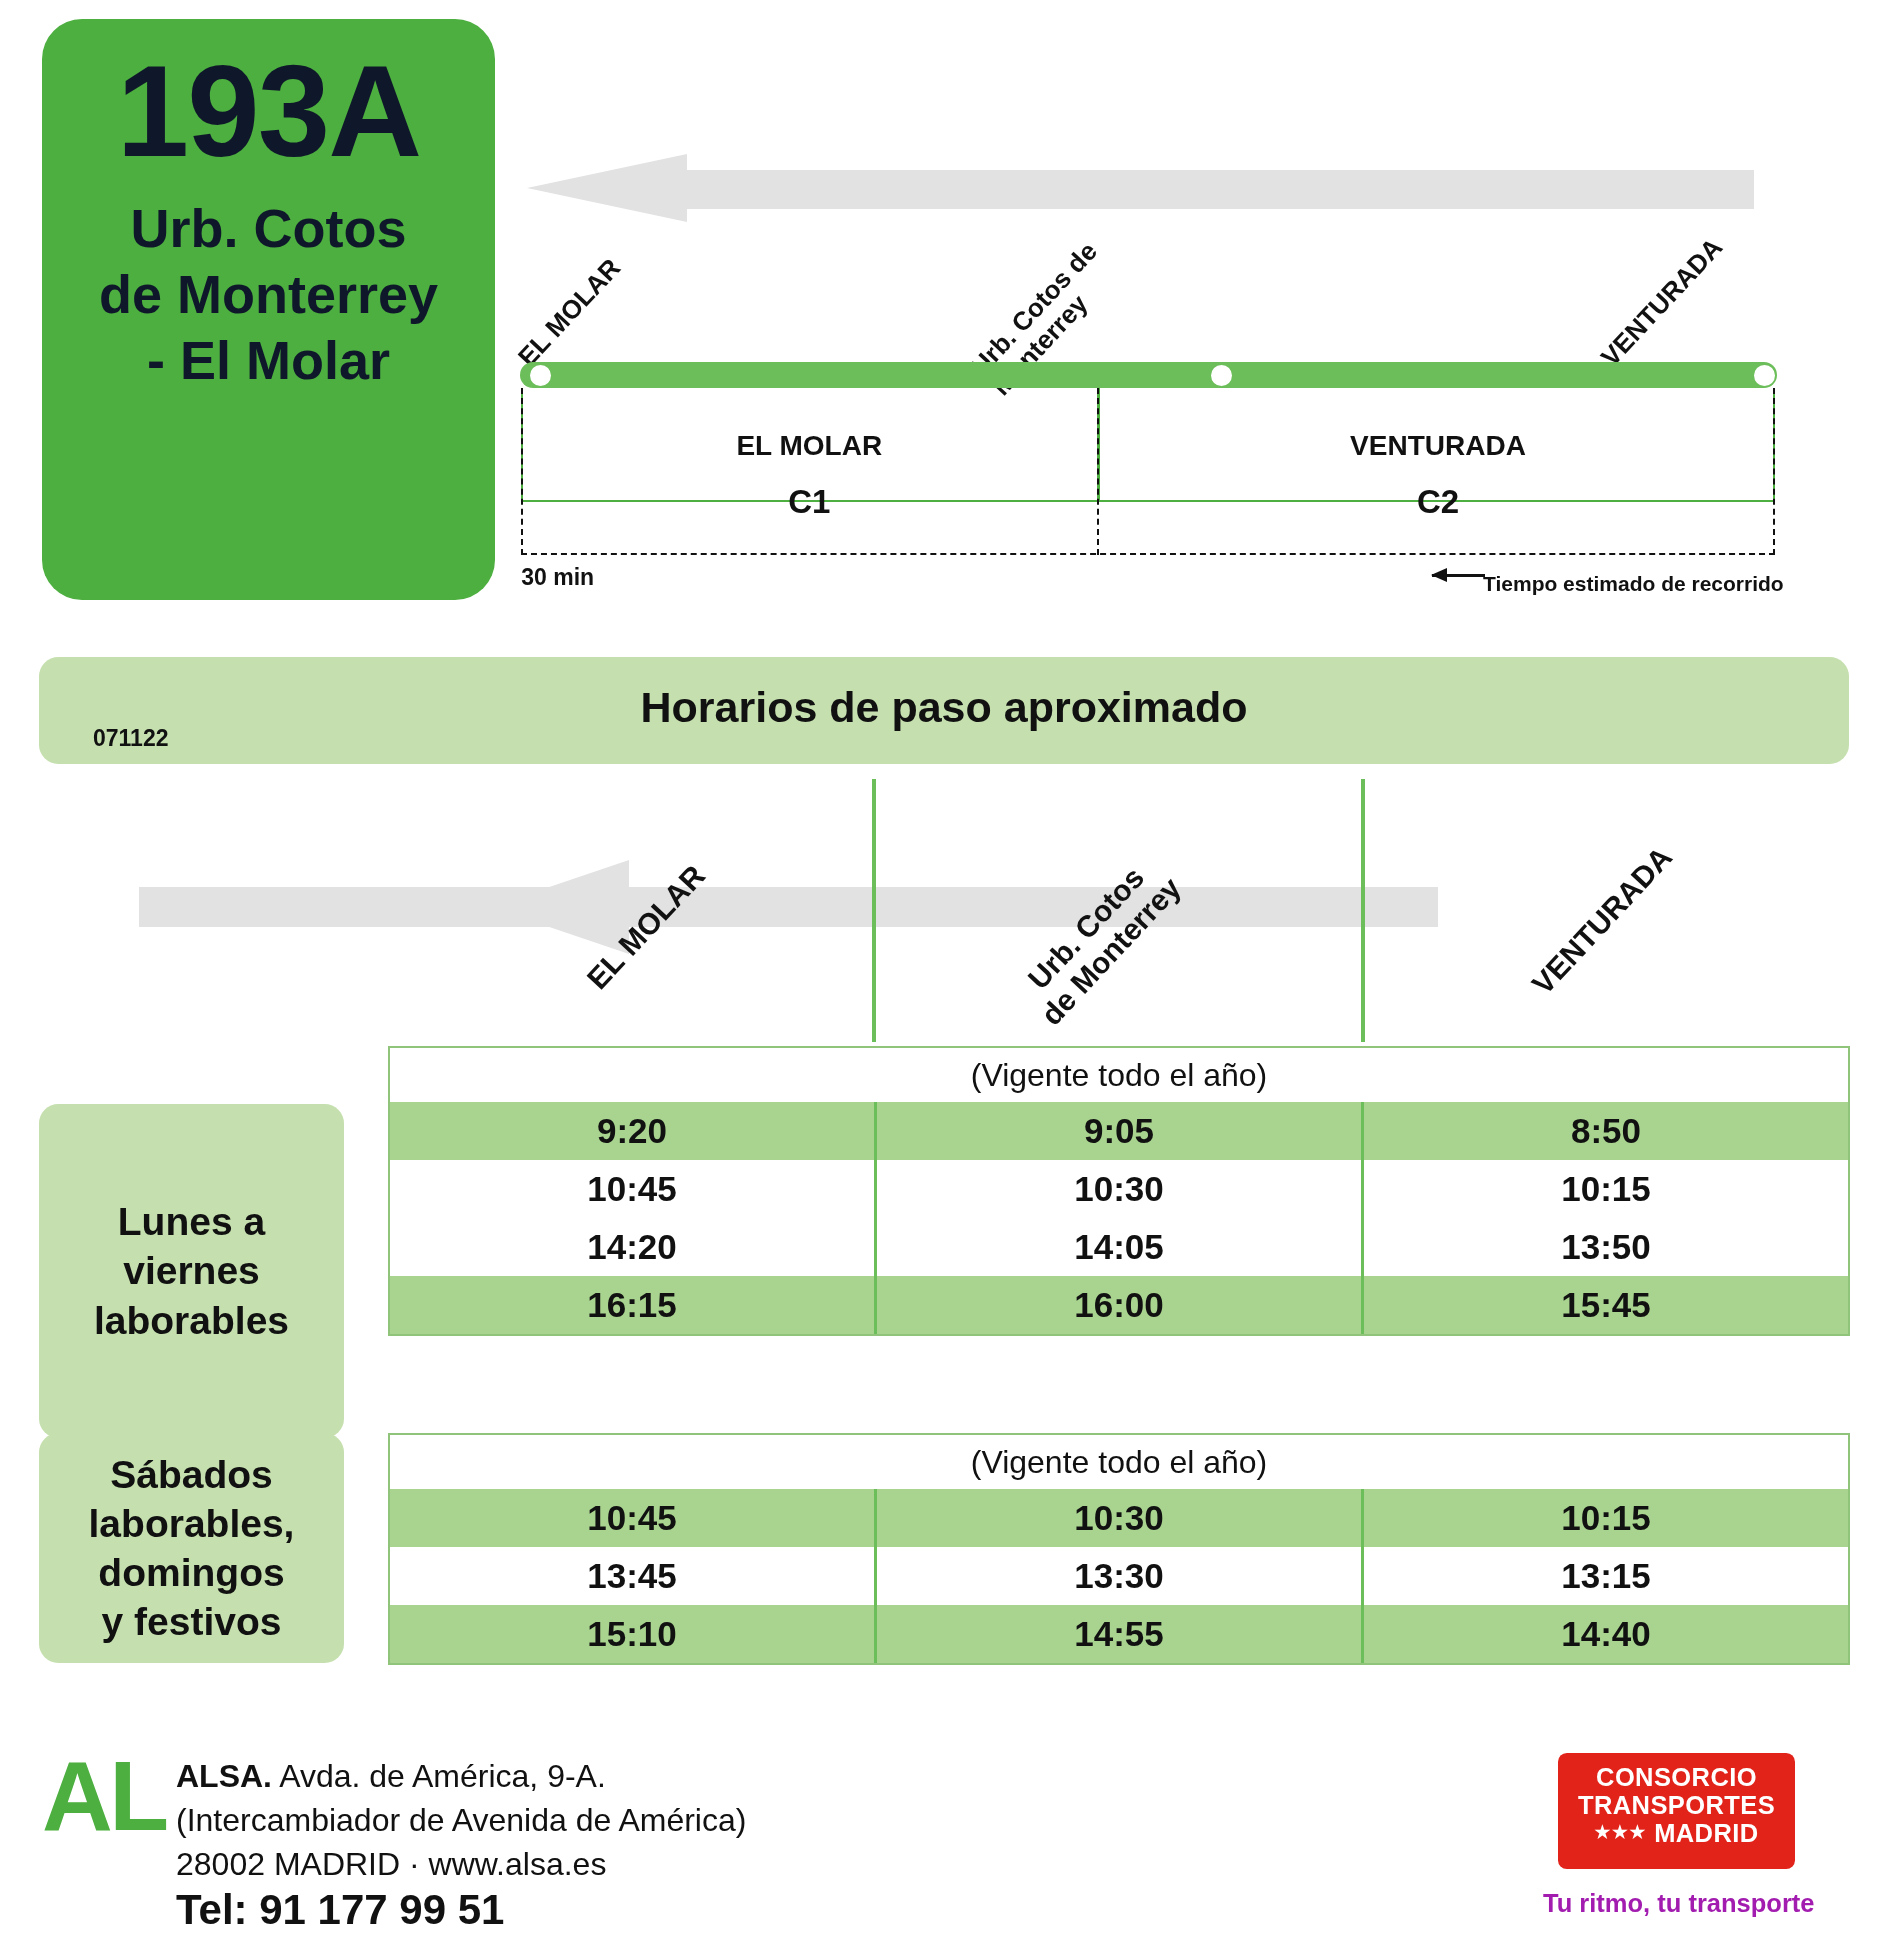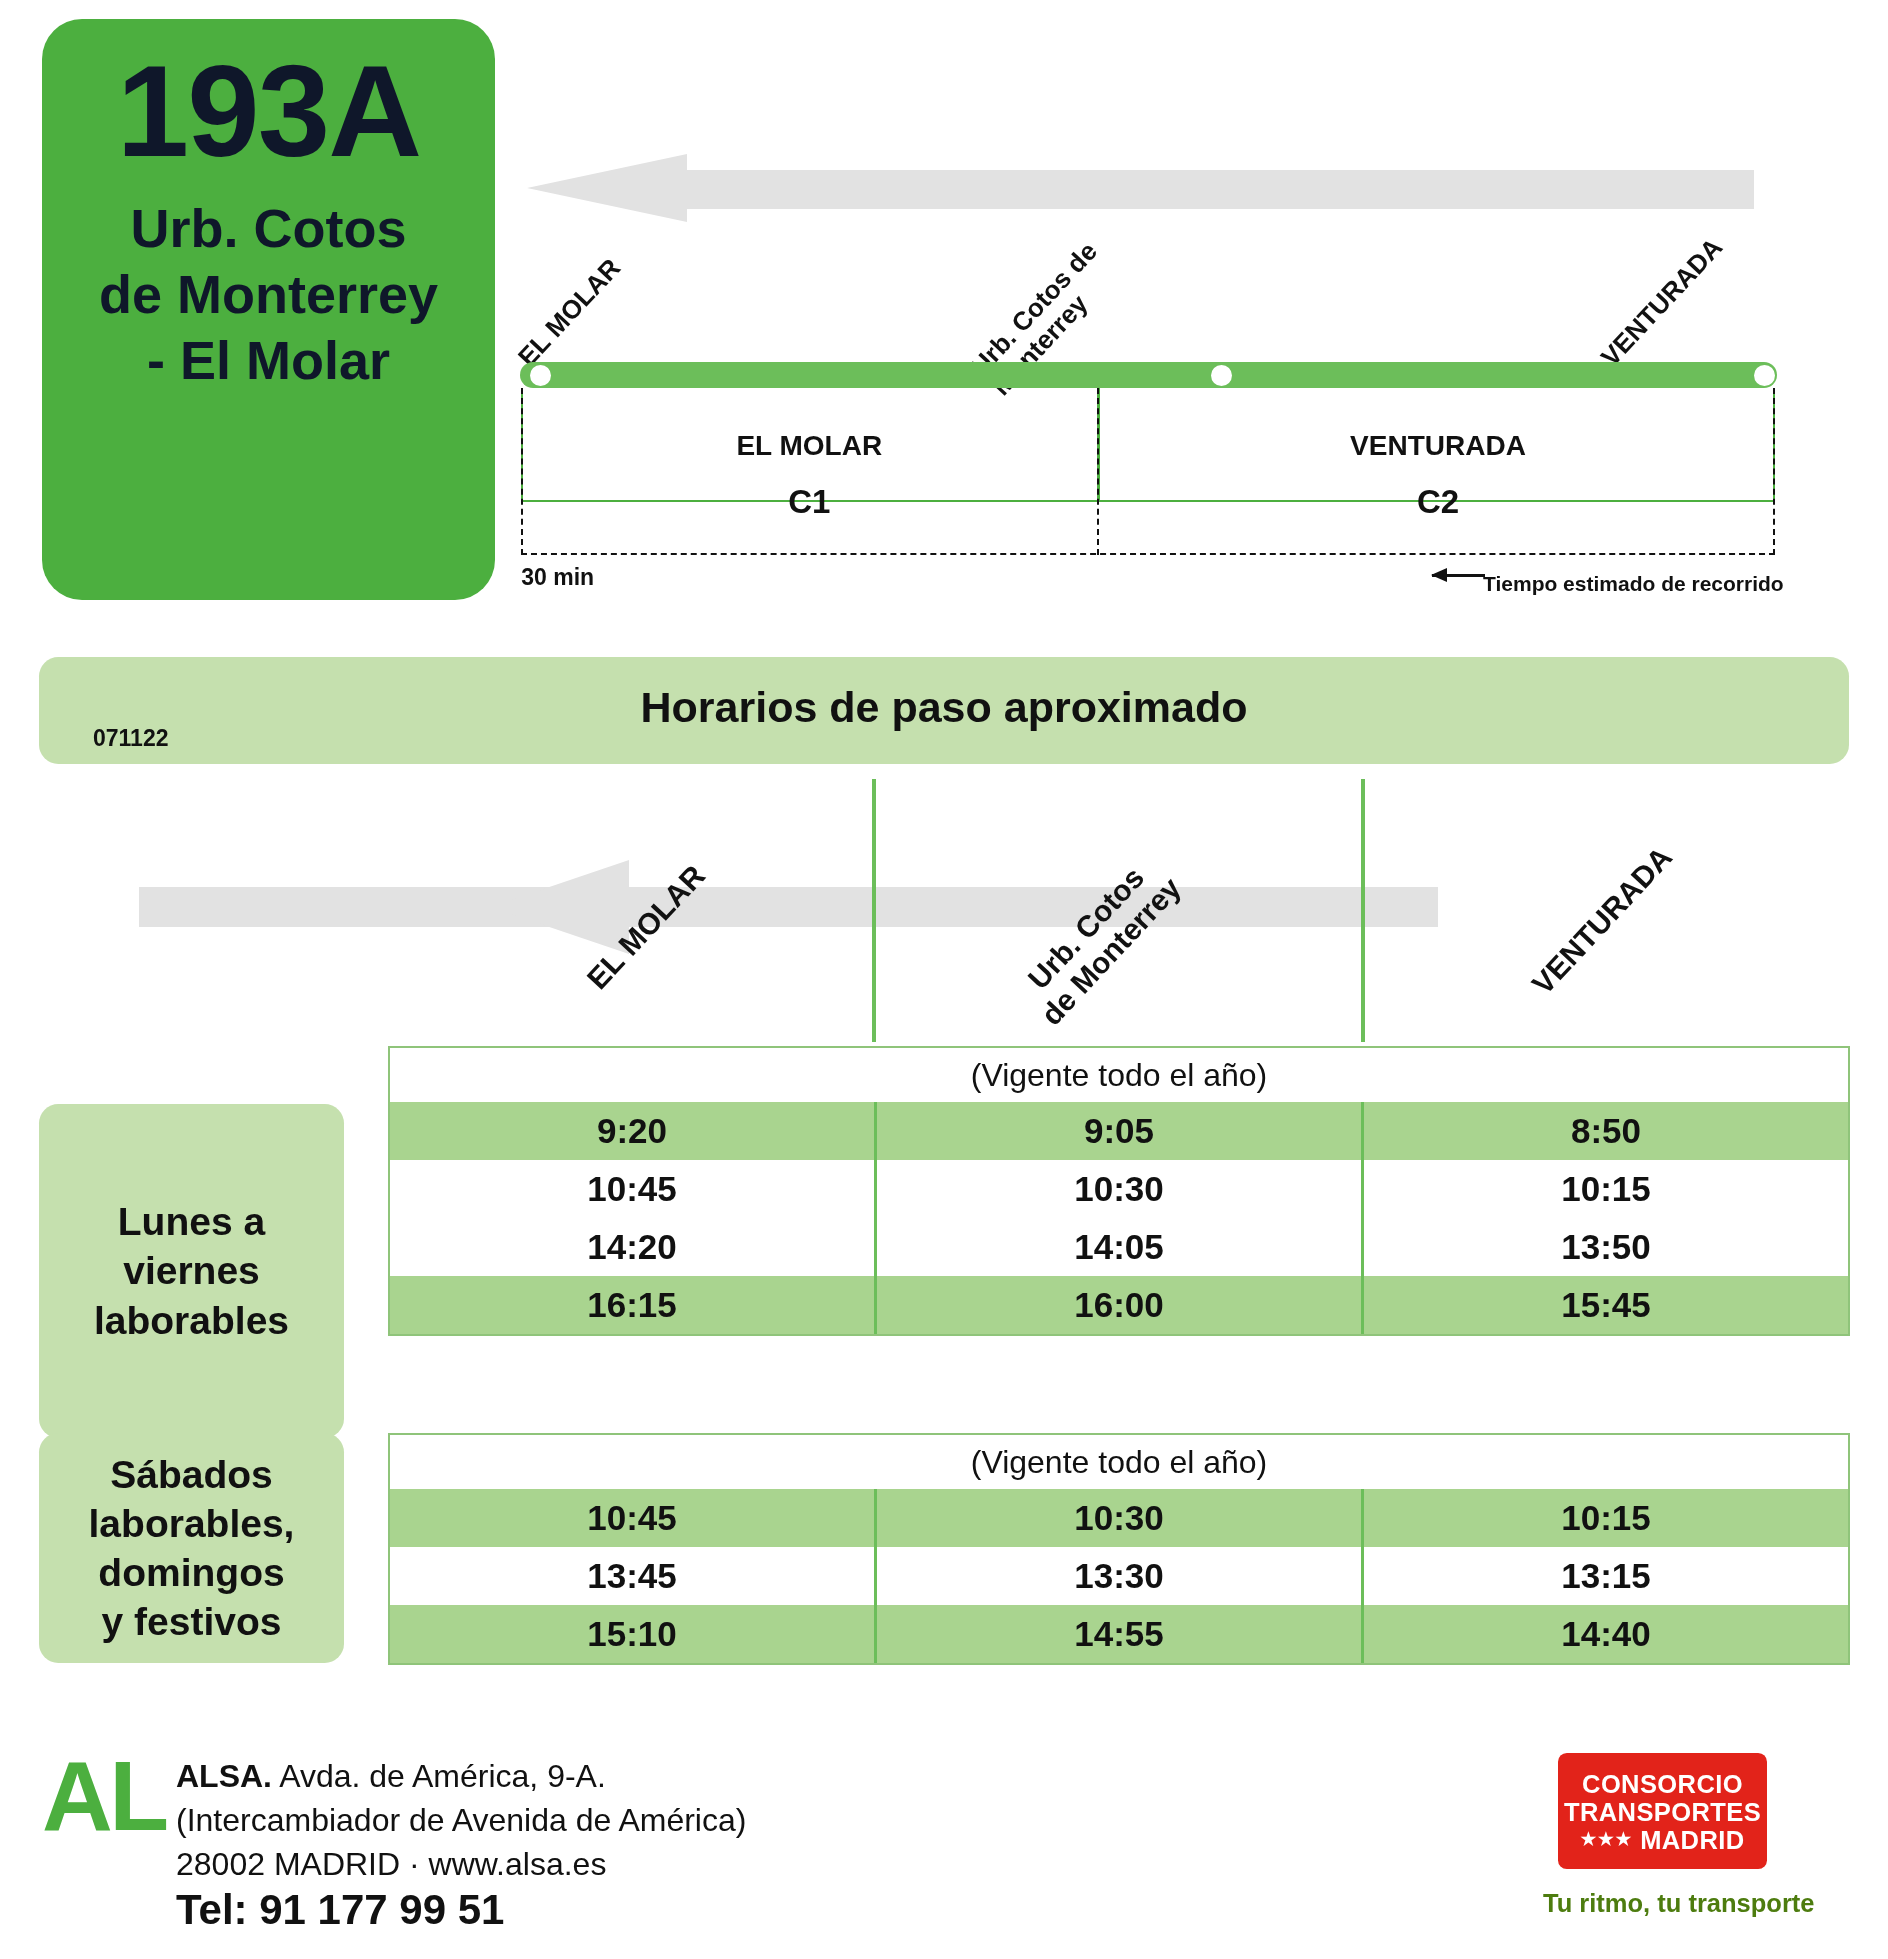--- a/index.html
+++ b/index.html
@@ -255,35 +255,35 @@
   .footer-text b { font-weight: bold; }
   .footer-tel {
     position: absolute;
     left: 176px; top: 1886px;
     font-size: 42px;
     font-weight: bold;
   }
   .ctm {
     position: absolute;
     left: 1558px; top: 1753px;
-    width: 209px; height: 116px;
+    width: 237px; height: 116px;
     background: #e2231a;
     border-radius: 8.8px;
     color: #fff;
     text-align: center;
-    padding-top: 17px;
+    padding-top: 10px;
   }
   .ctm div { font-size: 25.5px; font-weight: bold; line-height: 1.1; letter-spacing: 0.4px; }
   .ctm .stars { font-size: 17.6px; letter-spacing: 1.8px; }
   .ctm-tag {
     position: absolute;
     left: 1543px; top: 1889px;
     font-size: 25.5px;
     font-weight: bold;
-    color: #4d7c0f;
+    color: #a21caf;
   }
 </style>
 </head>
 <body>
 
 <div class="page">
 
   <div class="route-badge">
     <div class="route-number">193A</div>
     <div class="route-name" style="white-space: pre-line;">Urb. Cotos

